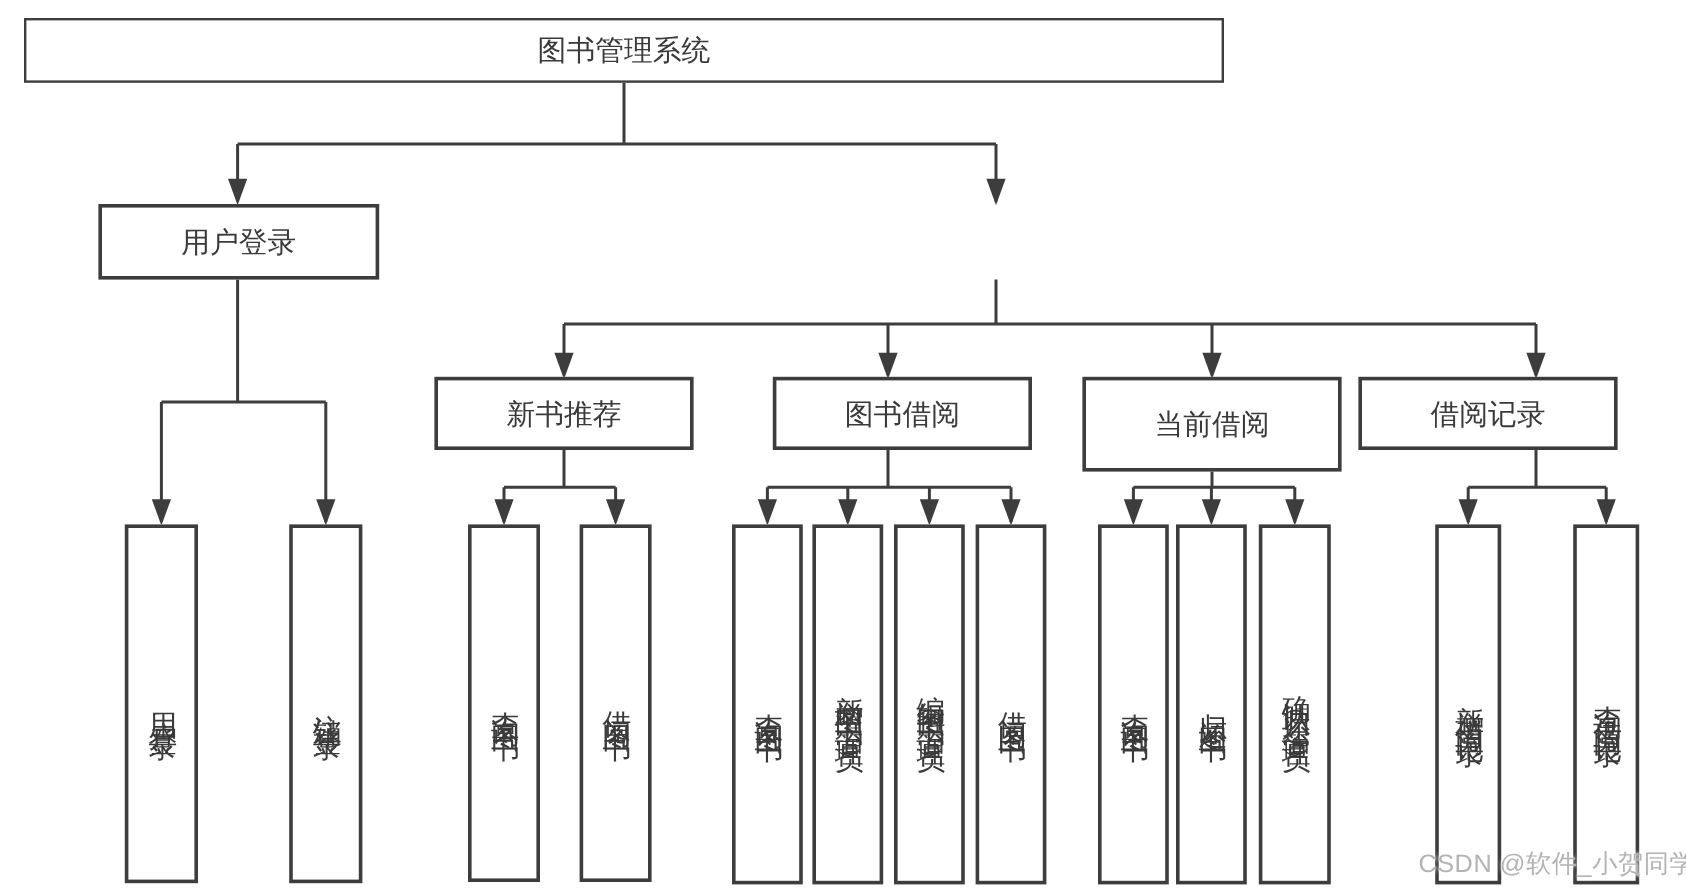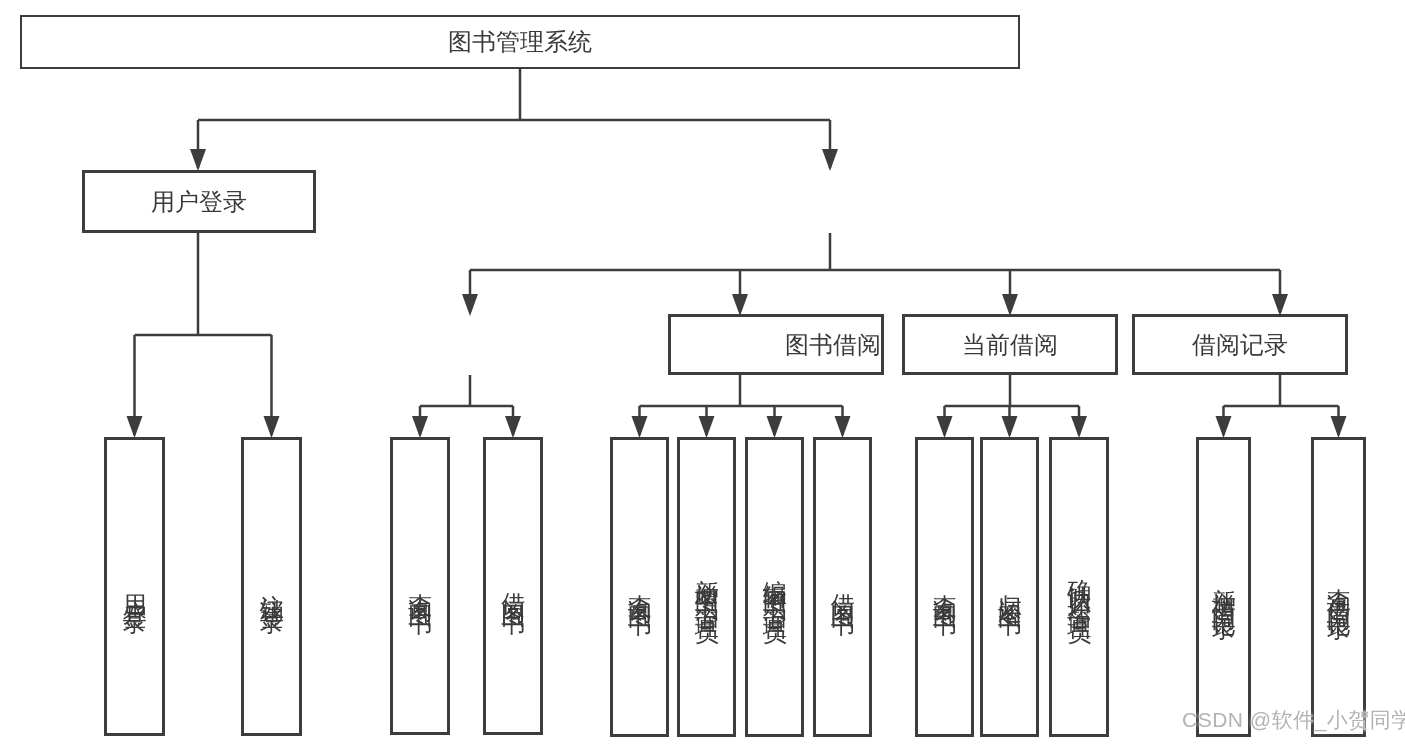--- a/index.html
+++ b/index.html
@@ -115,24 +115,27 @@
   </svg>
 
   <div class="node root h" style="left:20px; top:15px; width:1000px; height:54px;">
     <span>图书管理系统</span>
   </div>
 
   <div class="node h" style="left:82px; top:170px; width:234px; height:63px;">
     <span>用户登录</span>
   </div>
 
-  <div class="node h" style="left:668px; top:314px; width:216px; height:61px;justify-content:flex-end;">
+  <div class="node h" style="left:362px; top:314px; width:216px; height:61px;">
+    <span>新书推荐</span>
+  </div>
+  <div class="node h" style="left:644px; top:314px; width:216px; height:61px;">
     <span>图书借阅</span>
   </div>
-  <div class="node h" style="left:902px; top:314px; width:216px; height:61px;">
+  <div class="node h" style="left:902px; top:314px; width:216px; height:79px;">
     <span>当前借阅</span>
   </div>
   <div class="node h" style="left:1132px; top:314px; width:216px; height:61px;">
     <span>借阅记录</span>
   </div>
 
   <div class="node v" style="left:104px; top:437px; width:61px; height:299px;">
     <span class="vtext">用户登录</span>
   </div>
   <div class="node v" style="left:241px; top:437px; width:61px; height:299px;">

